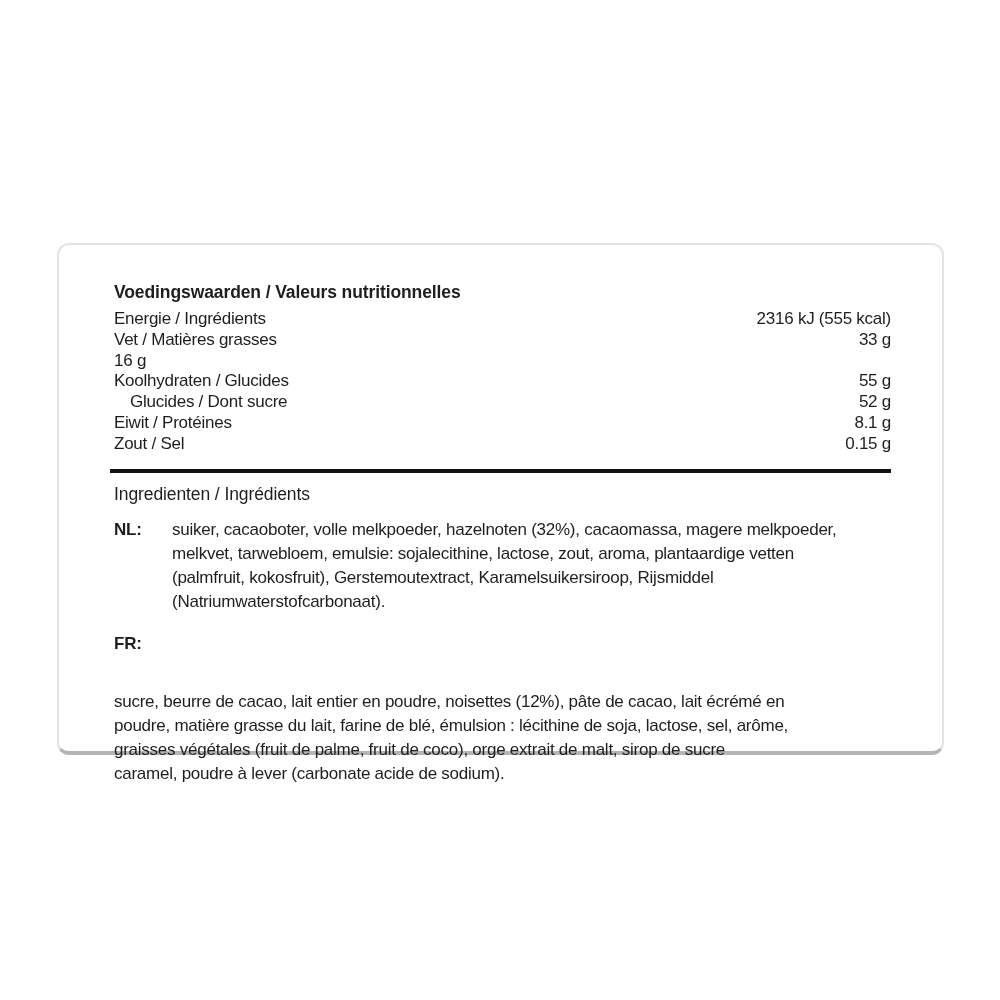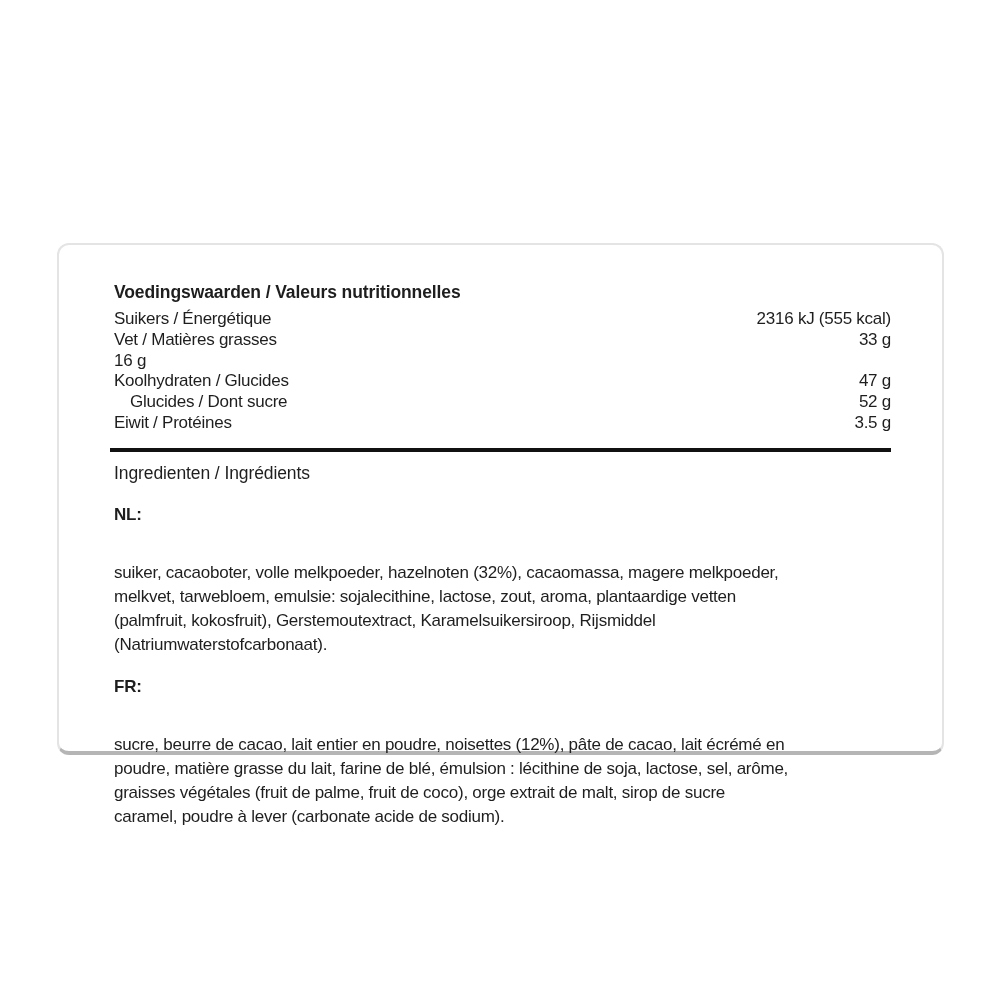--- a/index.html
+++ b/index.html
@@ -55,21 +55,21 @@
 
   .ingredients-title {
     margin-top: 10px;
     font-size: 17.5px;
     font-weight: normal;
     line-height: 22px;
     letter-spacing: -0.1px;
   }
 
   .ing-block { display: flex; align-items: flex-start; }
-  .ing-block.nl { margin-top: 19px; flex-direction: column; }
+  .ing-block.nl { margin-top: 13px; }
   .ing-block.fr { margin-top: 18px; flex-direction: column; }
   .lang-label {
     flex: 0 0 58px;
     font-size: 17px;
     font-weight: bold;
     line-height: 24px;
   }
   .ing-text {
     font-size: 17px;
     line-height: 24px;
@@ -80,41 +80,45 @@
 <body>
 
 <div class="stage">
   <div class="card">
     <div class="card-inner">
 
       <div class="panel-title">Voedingswaarden / Valeurs nutritionnelles</div>
 
       <div class="nutri-rows">
         <div class="nutri-row">
-          <span class="row-label">Suikers / Énergétique</span>
+          <span class="row-label">Energie / Ingrédients</span>
           <span class="row-value">2316 kJ (555 kcal)</span>
         </div>
         <div class="nutri-row">
           <span class="row-label">Vet / Matières grasses</span>
           <span class="row-value">33 g</span>
         </div>
         <div class="nutri-row indent">
           <span class="row-value">16 g</span>
         </div>
         <div class="nutri-row">
           <span class="row-label">Koolhydraten / Glucides</span>
-          <span class="row-value">47 g</span>
+          <span class="row-value">55 g</span>
         </div>
         <div class="nutri-row indent">
           <span class="row-label">Glucides / Dont sucre</span>
           <span class="row-value">52 g</span>
         </div>
         <div class="nutri-row">
           <span class="row-label">Eiwit / Protéines</span>
-          <span class="row-value">3.5 g</span>
+          <span class="row-value">8.1 g</span>
+        </div>
+        <div class="nutri-row">
+          <span class="row-label">Zout / Sel</span>
+          <span class="row-value">0.15 g</span>
         </div>
       </div>
 
       <div class="section-divider"></div>
 
       <div class="ingredients-title">Ingredienten / Ingrédients</div>
 
       <div class="ing-block nl">
         <span class="lang-label">NL:</span>
         <div class="ing-text">suiker, cacaoboter, volle melkpoeder, hazelnoten (32%), cacaomassa, magere melkpoeder,

